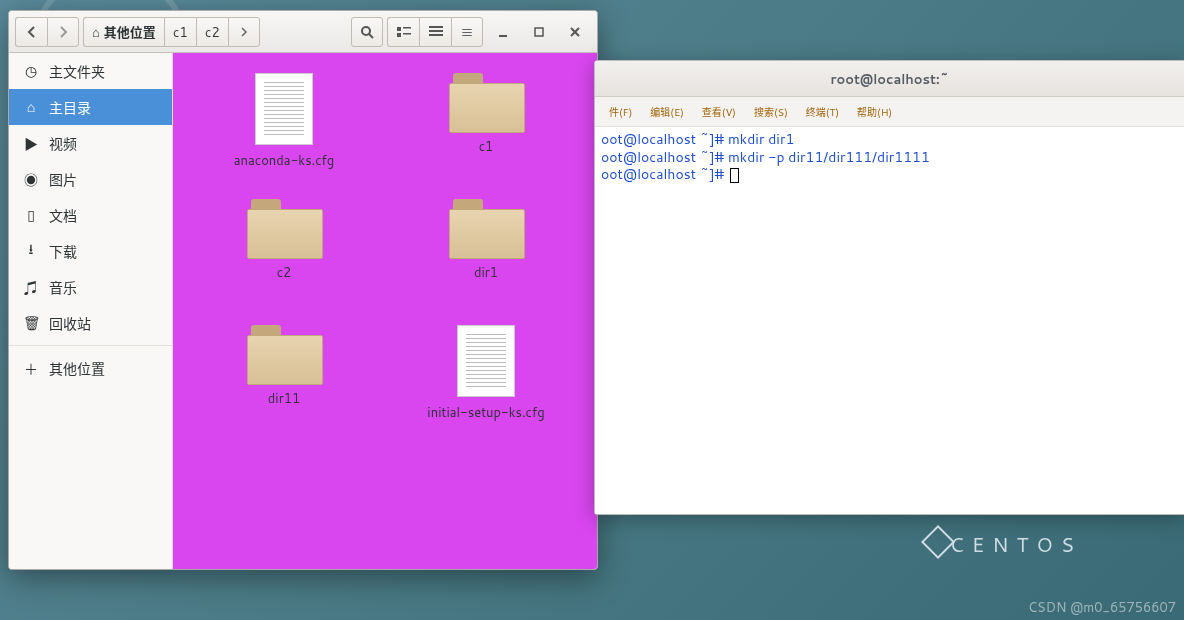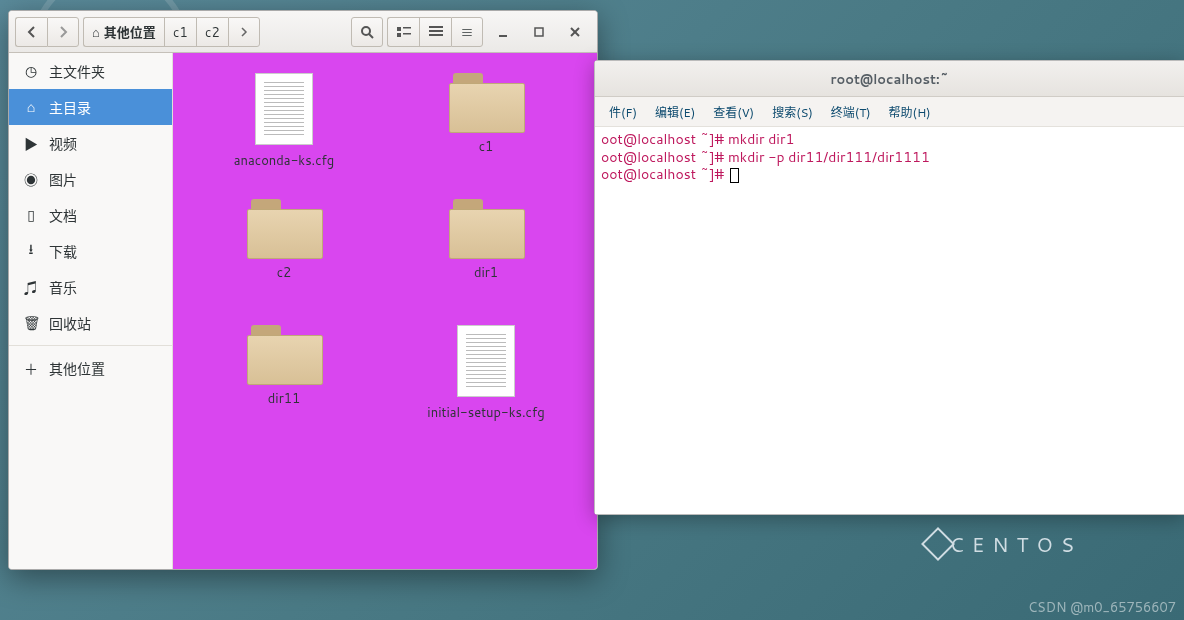--- a/index.html
+++ b/index.html
@@ -28,26 +28,26 @@
 .folder-icon { width:74px; height:58px; position:relative;}
 .folder-icon::before{content:"";position:absolute;left:4px;top:0;width:30px;height:14px;background:#c4a77a;border-radius:3px 3px 0 0;}
 .folder-icon::after{content:"";position:absolute;left:0;top:10px;width:74px;height:48px;background:linear-gradient(#e8d4b0,#d8c096);border:1px solid #c0a878;border-radius:2px;}
 .doc-icon { width:58px; height:72px; background:#fff; border:1px solid #ccc; position:relative; padding:6px;}
 .doc-icon::before{content:"";position:absolute;left:8px;top:8px;right:8px;bottom:8px;background:repeating-linear-gradient(#bbb,#bbb 1px,transparent 1px,transparent 4px);}
 
 
 .term-window { position:absolute; right:0; top:60px; width:590px; height:455px; background:#fff; border-radius:4px 0 0 4px; box-shadow:0 4px 20px rgba(0,0,0,0.3); display:flex; flex-direction:column; border:1px solid #bbb; border-right:none;}
 .term-title{ height:36px; display:flex; align-items:center; justify-content:center; background:linear-gradient(#f2f0ee,#e6e3df); font-weight:bold; color:#555d64; font-size:13px; border-bottom:1px solid #d0ccc6; position:relative;}
 .term-menu{ height:30px; display:flex; align-items:center; padding:0 6px; gap:2px; border-bottom:1px solid #e4e1dc; background:#f5f3f1;}
-.term-menu span{ padding:4px 8px; font-size:12px; color:#0c4a6e; cursor:pointer;}
-.term-body{ flex:1; background:#fff; padding:4px 6px; font-family:"DejaVu Sans Mono",monospace; font-size:14px; color:#be185d; line-height:1.25; white-space:pre; overflow:hidden;}
+.term-menu span{ padding:4px 8px; font-size:10px; color:#a16207; cursor:pointer;}
+.term-body{ flex:1; background:#fff; padding:4px 6px; font-family:"DejaVu Sans Mono",monospace; font-size:14px; color:#1d4ed8; line-height:1.25; white-space:pre; overflow:hidden;}
 .cursor-box{ display:inline-block; width:9px; height:15px; border:1px solid #000; vertical-align:middle; margin-left:2px;}
 
 
-.centos-logo{ position:absolute; right:102px; bottom:62px; color:#d0dde3; letter-spacing:8px; font-size:20px; font-weight:300; display:flex; align-items:center; gap:0;padding-left:19px;}
+.centos-logo{ position:absolute; right:102px; bottom:62px; color:#d0dde3; letter-spacing:8px; font-size:20px; font-weight:300; display:flex; gap:0;padding-left:19px;}
 .centos-mark{ width:24px; height:24px; border:2px solid #d0dde3; transform:rotate(45deg);}
 .watermark{ position:absolute; right:8px; bottom:4px; font-size:13px; color:rgba(255,255,255,0.5);}
 svg{display:block;}
 </style>
 </head>
 <body>
 
 <div class="desktop-ring"></div>
 
 <div class="fm-window">

